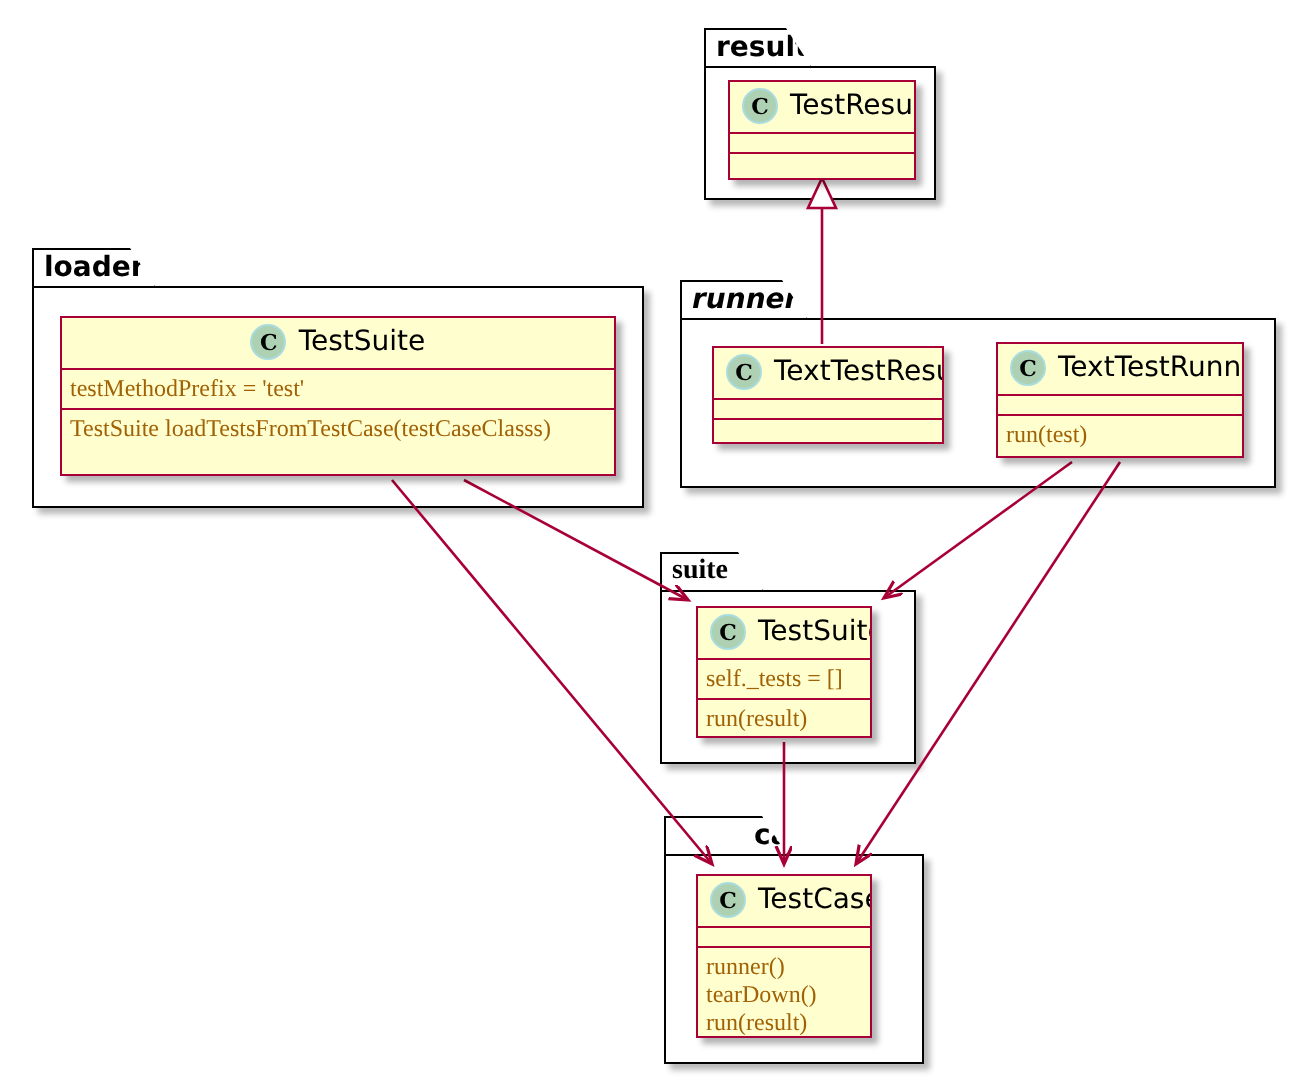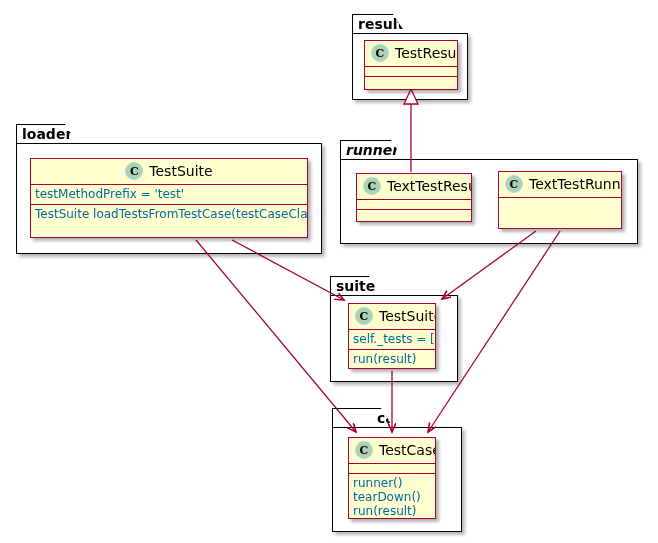--- a/index.html
+++ b/index.html
@@ -83,24 +83,25 @@
     font-size: 11px;
     font-weight: bold;
     font-family: "DejaVu Serif", serif;
     color: #000000;
     flex: 0 0 auto;
     line-height: 1;
   }
   .cls-sec {
     padding: 2px 4px 3px 4px;
     font-size: 12px;
-    color: #0369a1;
+    color: #a16207;
     border-bottom: 1.3px solid #a80036;
     line-height: 14px;
     white-space: nowrap;
+    font-family: Liberation Serif, serif;
   }
   .cls-sec:last-child { border-bottom: none; }
   .cls-sec.empty { padding: 0; height: 9px; }
   .cls-sec .row { display: block; }
   svg.links {
     position: absolute;
     left: 0; top: 0;
     width: 658px;
     height: 543px;
     pointer-events: none;
@@ -120,21 +121,21 @@
     <div class="pkg-tab" style="width:62px;">loader</div>
     <div class="pkg-body" style="top:19px; width:306px; height:111px;"></div>
   </div>
 
   <div class="pkg" style="left:340px; top:140px; width:298px; height:104px;">
     <div class="pkg-tab" style="width:64px;font-style:italic;">runner</div>
     <div class="pkg-body" style="top:19px; width:298px; height:85px;"></div>
   </div>
 
   <div class="pkg" style="left:330px; top:276px; width:128px; height:106px;">
-    <div class="pkg-tab" style="width:52px;">suite</div>
+    <div class="pkg-tab" style="width:52px;font-family:Liberation Serif, serif;">suite</div>
     <div class="pkg-body" style="top:19px; width:128px; height:87px;"></div>
   </div>
 
   <div class="pkg" style="left:332px; top:408px; width:130px; height:124px;">
     <div class="pkg-tab" style="width:48px;padding-left:44px;">case</div>
     <div class="pkg-body" style="top:19px; width:130px; height:105px;"></div>
   </div>
 
   <svg class="links" viewBox="0 0 658 543">
     <defs>
@@ -199,20 +200,23 @@
     <div class="cls-sec empty"></div>
     <div class="cls-sec empty"></div>
   </div>
 
   <div class="cls" style="left:498px; top:171px; width:124px; height:58px;">
     <div class="cls-title left">
       <span class="cicon">C</span>
       <span>TextTestRunner</span>
     </div>
     <div class="cls-sec empty"></div>
+    <div class="cls-sec">
+      <span class="row">run(test)</span>
+    </div>
   </div>
 
   <div class="cls" style="left:348px; top:303px; width:88px; height:66px;">
     <div class="cls-title left">
       <span class="cicon">C</span>
       <span>TestSuite</span>
     </div>
     <div class="cls-sec">
       <span class="row">self._tests = []</span>
     </div>

